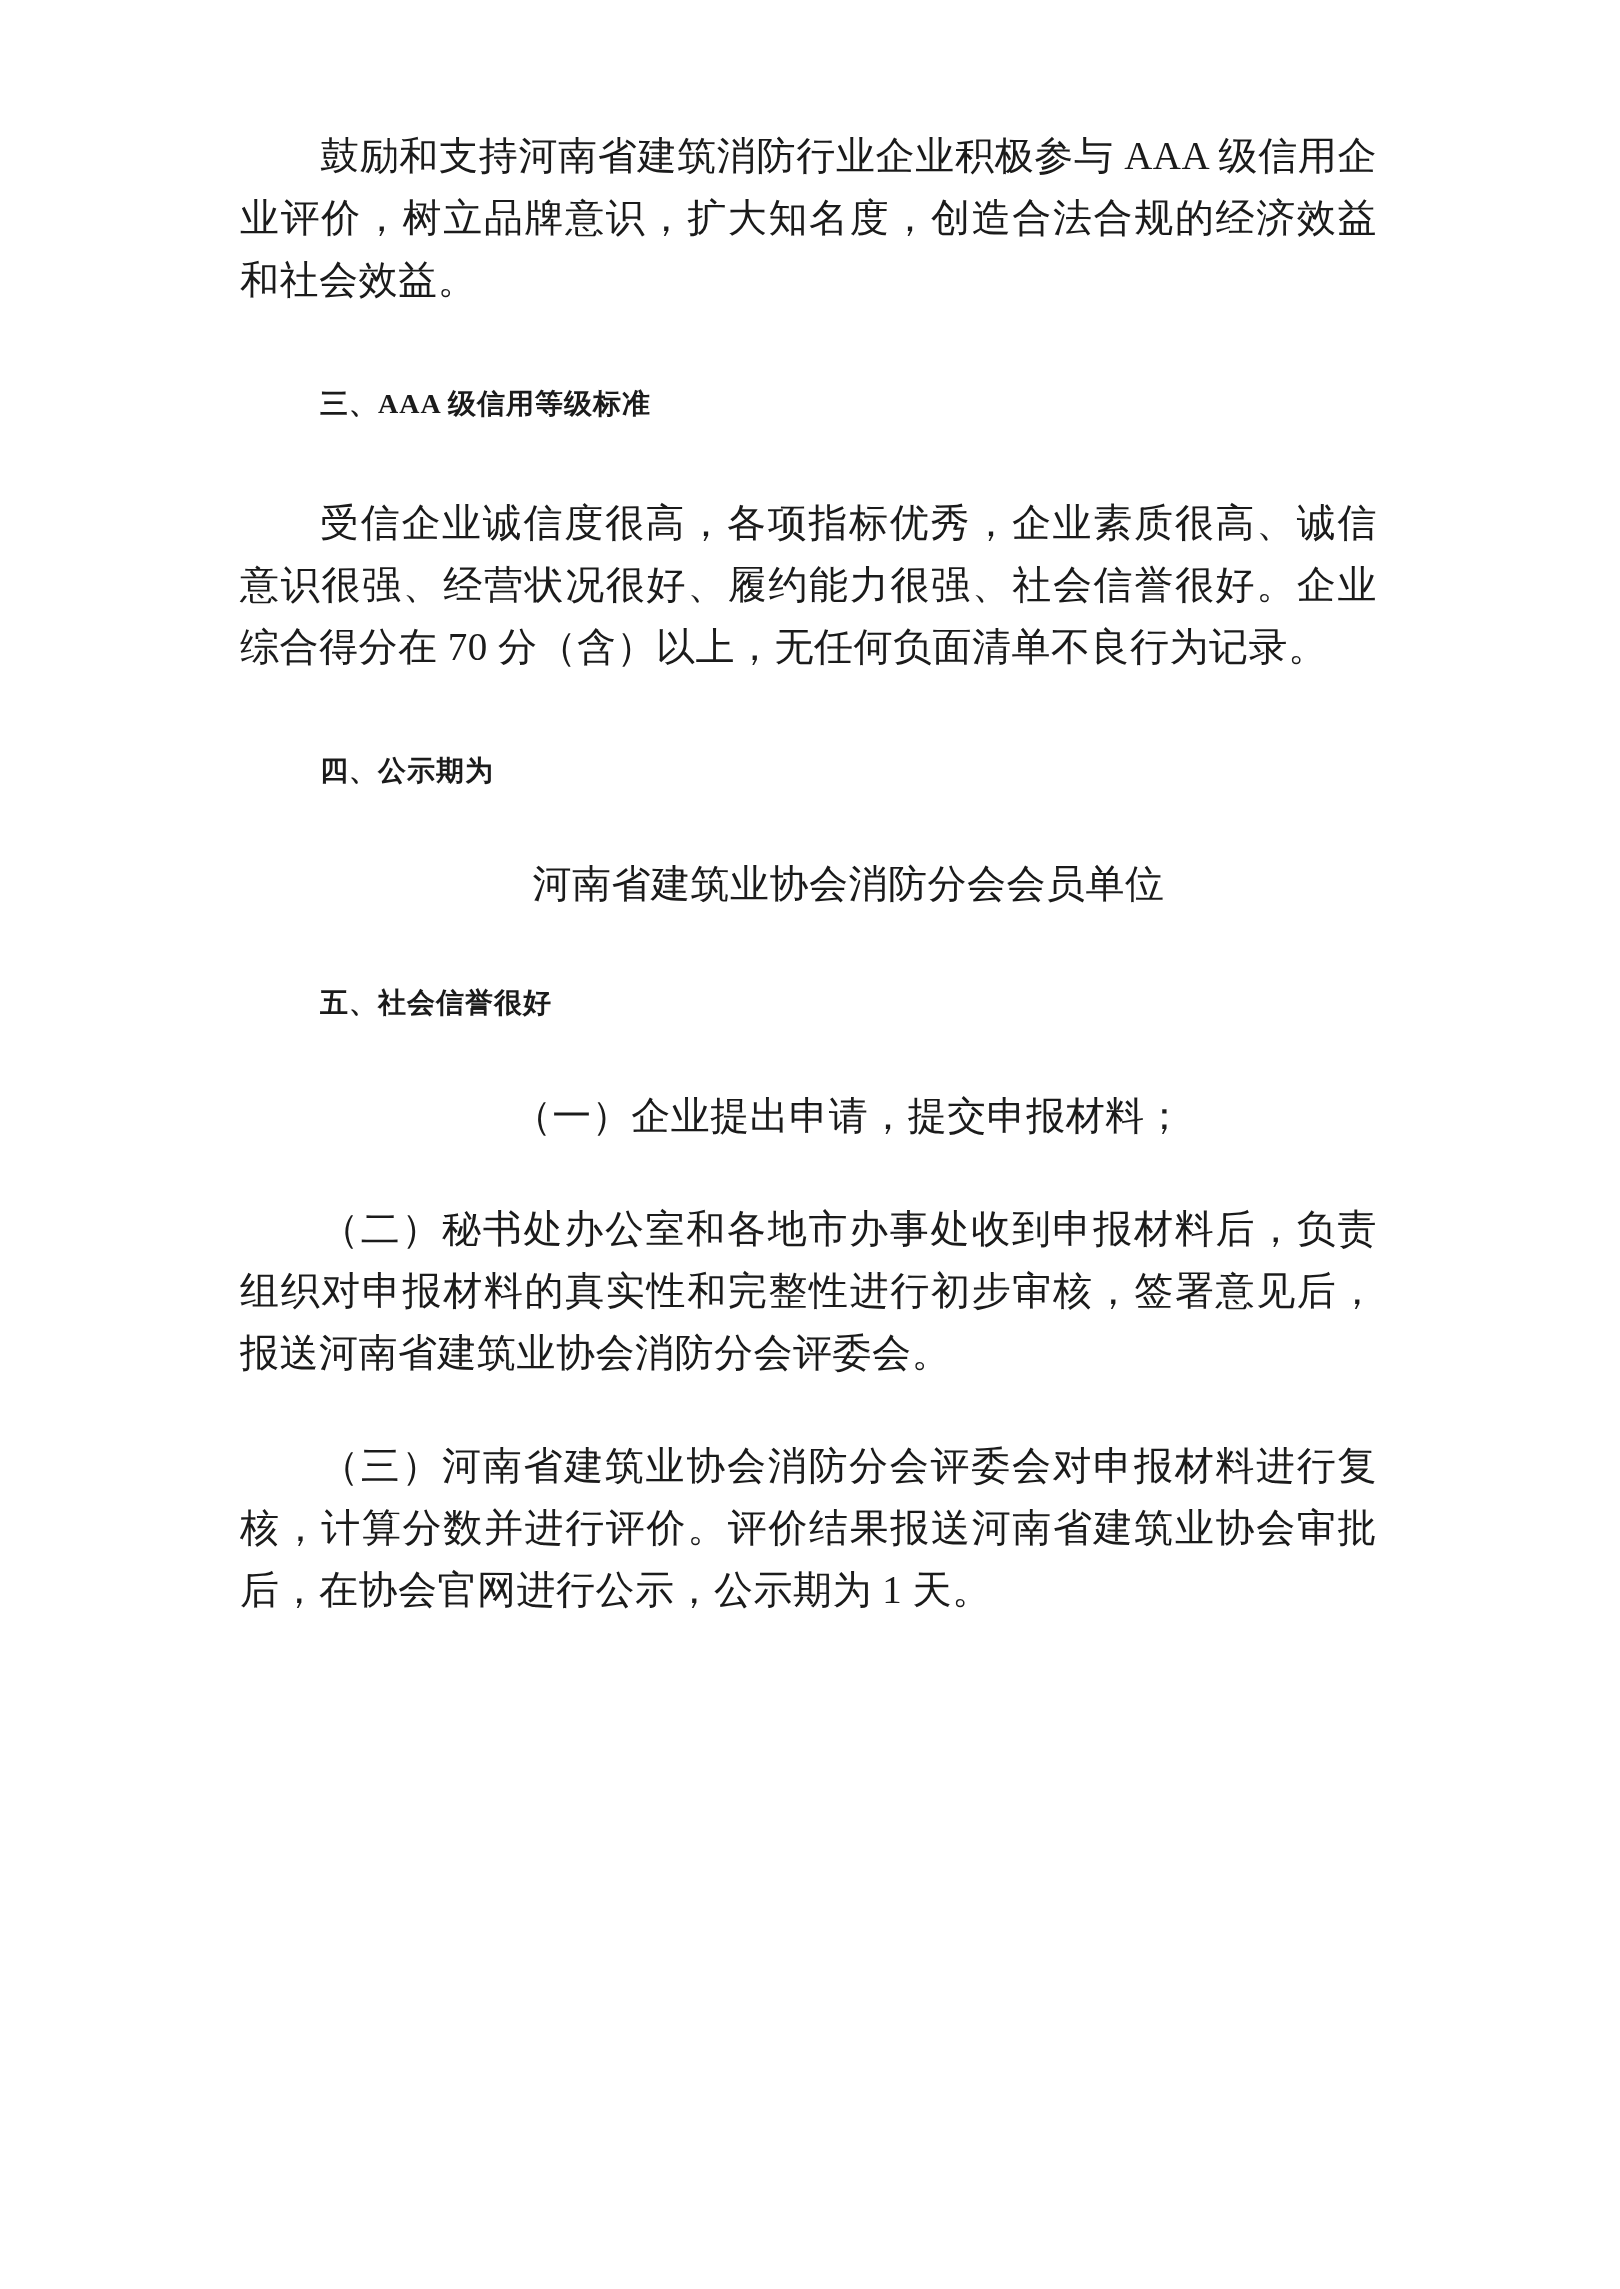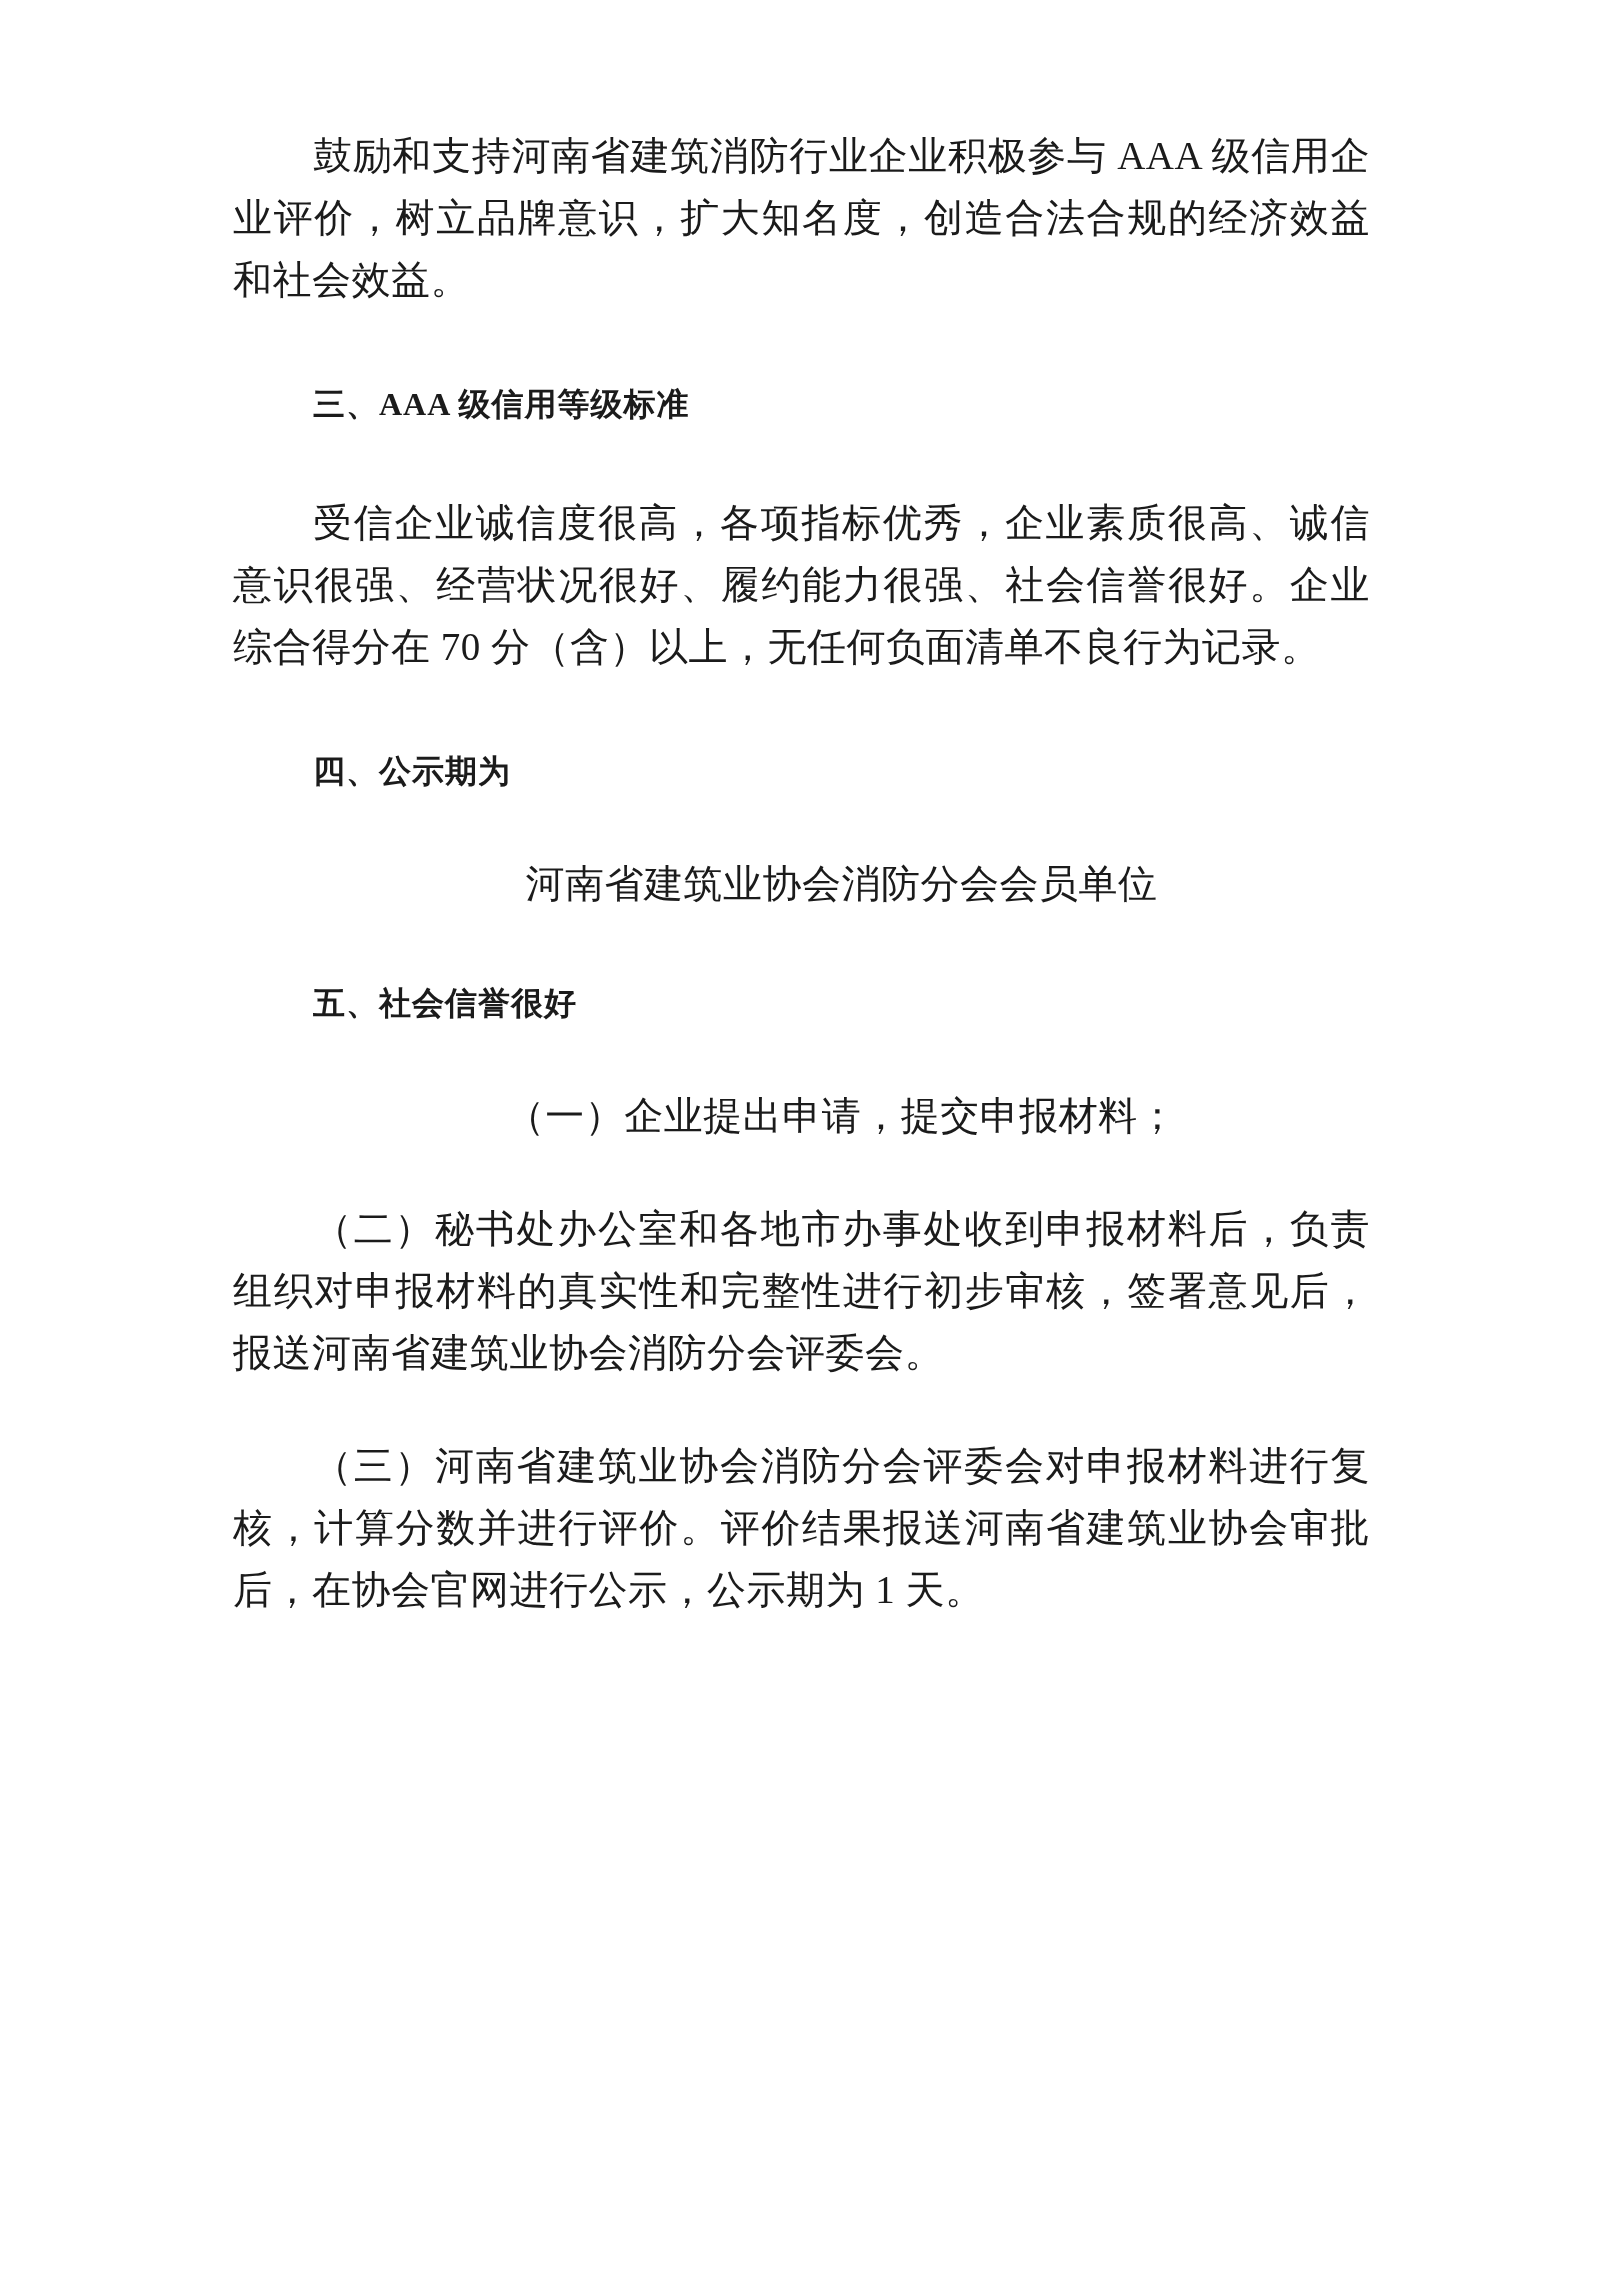--- a/index.html
+++ b/index.html
@@ -21,41 +21,41 @@
     position: absolute;
     left: 0;
     top: 0;
     width: 1620px;
     height: 2290px;
     background: #ffffff;
   }
 
   .content {
     position: absolute;
-    left: 233px;
+    left: 240px;
     top: 125px;
     width: 1137px;
   }
 
   
   .para {
     font-size: 39px;
     line-height: 62px;
     letter-spacing: 0.5px;
     text-align: justify;
     text-justify: inter-character;
     text-indent: 80px;
     margin: 0 0 0 0;
     word-break: break-all;
     font-weight: 400;
   }
 
   
   .heading {
-    font-size: 32px;
+    font-size: 28px;
     line-height: 62px;
     letter-spacing: 1px;
     text-indent: 80px;
     font-weight: 700;
     margin: 0;
     text-align: left;
   }
 
   
   .para-short {

